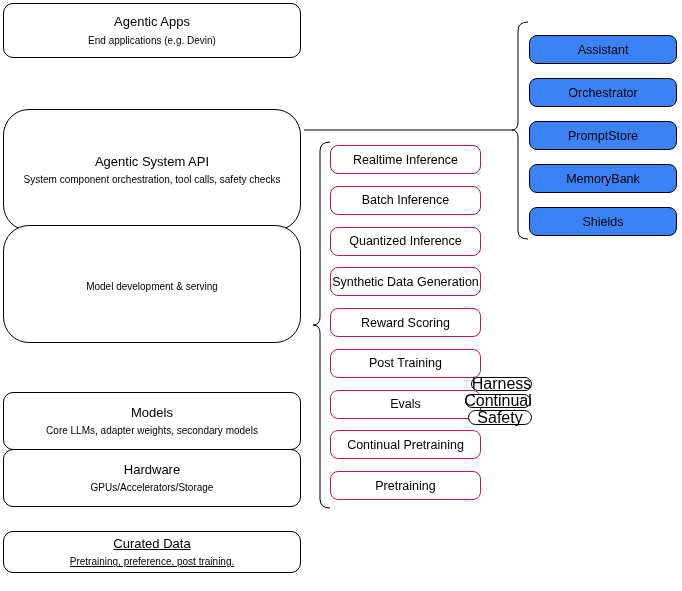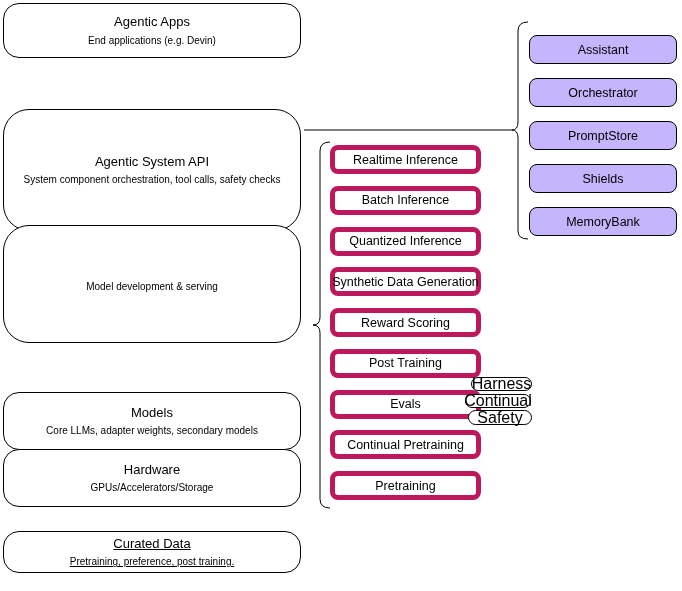--- a/index.html
+++ b/index.html
@@ -27,21 +27,21 @@
     box-sizing: border-box;
     background: #ffffff;
     border: 1px solid #000000;
     display: flex;
     flex-direction: column;
     align-items: center;
     justify-content: center;
     text-align: center;
   }
   
-  .lbox { left: 3px; width: 298px; border-radius: 16px; }
+  .lbox { left: 3px; width: 298px; border-radius: 10px; }
   .lbox-0 { top: 3px;   height: 55px; }
   .lbox-1 { top: 85px;  height: 122px; border-radius: 26px; margin-top: 24px; }
   .lbox-2 { top: 225px; height: 118px; border-radius: 26px; }
   .lbox-3 { top: 372px; height: 58px; margin-top: 20px; }
   .lbox-4 { top: 449px; height: 58px; }
   .lbox-5 { top: 531px; height: 42px; text-decoration: underline; }
   .box-title {
     font-size: 13px;
     line-height: 1.2;
   }
@@ -57,21 +57,21 @@
     top: 145px;
     display: flex;
     flex-direction: column;
     gap: 11.75px;
   }
   .mbox {
     box-sizing: border-box;
     width: 151px;
     height: 29px;
     background: #ffffff;
-    border: 5px solid #be185d;
+    border: 1px solid #be185d;
     border-radius: 8px;
     display: flex;
     align-items: center;
     justify-content: center;
     text-align: center;
     font-size: 12.5px;
     white-space: nowrap;
   }
   
   .rcol {
@@ -79,21 +79,21 @@
     left: 529px;
     top: 35px;
     display: flex;
     flex-direction: column;
     gap: 14px;
   }
   .rbox {
     box-sizing: border-box;
     width: 148px;
     height: 29px;
-    background: #c4b5fd;
+    background: #3b82f6;
     border: 1px solid #000000;
     border-radius: 8px;
     display: flex;
     align-items: center;
     justify-content: center;
     font-size: 12.5px;
   }
   
   .pill {
     position: absolute;
@@ -162,17 +162,17 @@
   </div>
 
   <div class="pill pill-0">Harness</div>
   <div class="pill pill-1">Continual</div>
   <div class="pill pill-2">Safety</div>
 
   <div class="rcol">
     <div class="rbox">Assistant</div>
     <div class="rbox">Orchestrator</div>
     <div class="rbox">PromptStore</div>
+    <div class="rbox">MemoryBank</div>
     <div class="rbox">Shields</div>
-    <div class="rbox">MemoryBank</div>
   </div>
 
 </div>
 
 </body></html>

